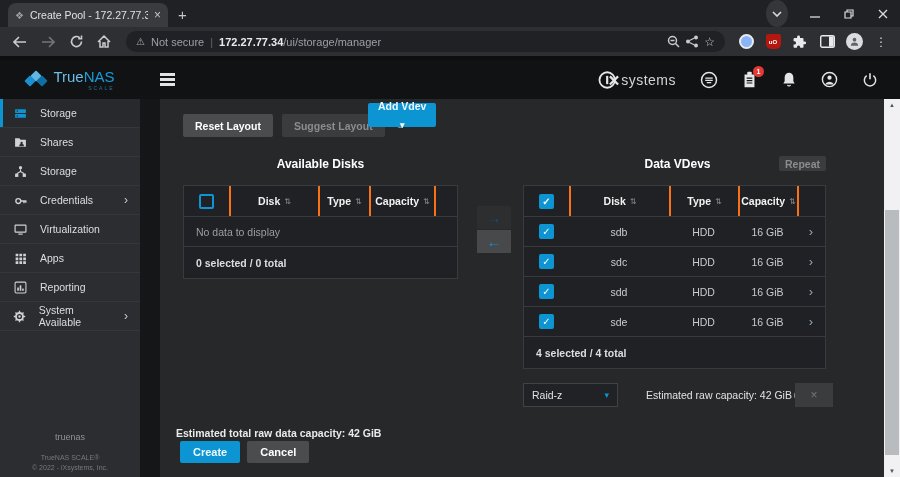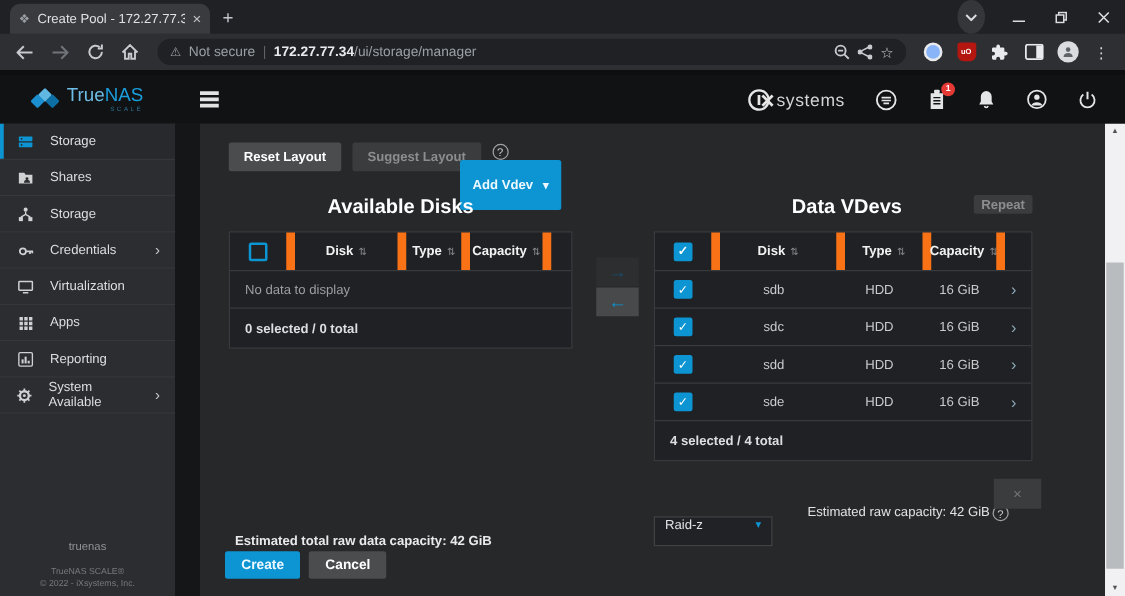--- a/index.html
+++ b/index.html
@@ -93,32 +93,32 @@
   .btn { display:inline-flex; align-items:center; justify-content:center; border-radius:2px;
     font-size:10.5px; font-weight:bold; cursor:pointer; border:none; }
   .btn-gray { background:#4a4c4e; color:#fff; }
   .btn-disabled { background:#3a3c3e; color:#8b8d8f; cursor:default; }
   .btn-blue { background:#0d94d2; color:#eef9ff; }
 
   .toolbar { position:absolute; left:23px; top:15px; display:flex; align-items:flex-start; gap:9px; }
   .toolbar .btn { height:23px; padding:0 12px; }
   .helpc { width:13px; height:13px; border-radius:50%; border:1px solid #9fa1a3; color:#c9cbcd;
     font-size:9px; display:inline-flex; align-items:center; justify-content:center; margin-top:1px; }
-  .addvdev { position:absolute; left:208px; top:29px; height:40px; padding:0 10px; gap:8px; }
+  .addvdev { position:absolute; left:208px; top:4px; height:24px; padding:0 10px; gap:8px;flex-direction:column; }
   .addvdev .caret { font-size:9px; }
 
-  .tbl-title { position:absolute; top:58px; font-size:16px; font-weight:bold; color:#fff; text-align:center; }
+  .tbl-title { position:absolute; top:58px; font-size:12px; font-weight:bold; color:#fff; text-align:center; }
   .repeat-btn { position:absolute; left:619px; top:57px; width:47px; height:15px; }
 
   .dtable { position:absolute; top:86px; background:#1f2124; border:1px solid #383b3e; font-size:10.5px; }
   .trow { display:flex; align-items:center; border-bottom:1px solid #383b3e; }
   .trow:last-child { border-bottom:none; }
   .thead { height:31px; font-weight:bold; color:#f2f2f2; }
   .thead .tc { align-self:stretch; display:flex; align-items:center; justify-content:center; gap:4px; }
-  .thead .tc + .tc { border-left:7px solid #f97316; }
+  .thead .tc + .tc { border-left:2px solid #f97316; }
   .tbodyrow { height:30px; color:#c9cbcd; }
   .tfoot { height:31px; color:#dcdee0; font-weight:bold; padding-left:12px; }
   .tc { display:flex; align-items:center; justify-content:center; }
   .sort { color:#8a8c8e; font-size:8px; font-weight:normal; font-family:"DejaVu Sans",sans-serif; }
   .cb { width:15px; height:15px; border-radius:2px; display:flex; align-items:center; justify-content:center; cursor:pointer; }
   .cb-on { background:#0d94d2; color:#fff; font-size:10px; }
   .cb-off { border:2px solid #0d94d2; background:transparent; }
   .rowchev { color:#8fa9b8; font-size:13px; cursor:pointer; }
   .emptyrow { height:30px; display:flex; align-items:center; padding-left:12px; color:#9c9ea0; border-bottom:1px solid #383b3e; }
 
@@ -128,27 +128,27 @@
   .rt .c-cb{width:45px;} .rt .c-disk{width:100px;} .rt .c-type{width:69px;} .rt .c-cap{width:59px;} .rt .c-x{width:28px;}
 
   .arrows { position:absolute; left:317px; top:107px; width:34px; }
   .arrowbtn { width:34px; height:23px; display:flex; align-items:center; justify-content:center;
     font-size:15px; font-weight:bold; margin-bottom:1px; cursor:pointer; }
   .arr-right { background:#2c2e30; color:#16506e; }
   .arr-left { background:#47494b; color:#0d94d2; }
 
   .raidrow { position:absolute; left:363px; top:284px; width:303px; display:flex; align-items:center; }
   .raidselect { width:95px; height:24px; background:#202225; border:1px solid #404244;
-    display:flex; padding:0 8px; font-size:10.5px; color:#e0e2e4; cursor:pointer;margin-top:30px; }
+    display:flex; align-items:center; padding:0 8px; font-size:10.5px; color:#e0e2e4; cursor:pointer; }
   .raidselect .caret { margin-left:auto; color:#0d94d2; font-size:9px; }
   .raidcap { margin-left:28px; font-size:10.5px; color:#e0e2e4; display:flex; align-items:center; gap:2px; }
   .xbtn { position:absolute; left:635px; top:284px; width:38px; height:24px; background:#3a3c3e;
     color:#737577; font-size:12px; display:flex; align-items:center; justify-content:center; cursor:default; }
 
-  .totalcap { position:absolute; left:28px; top:328px; font-size:10.5px; font-weight:bold; color:#e8eaec; }
+  .totalcap { position:absolute; left:16px; top:328px; font-size:10.5px; font-weight:bold; color:#e8eaec; }
   .actions { position:absolute; left:20px; top:342px; display:flex; gap:7px; }
   .actions .btn { height:22px; padding:0 13px; font-size:11px; }
 
   .sbar { width:16px; background:#f1f1f3; position:relative; }
   .sbar .sb-up, .sbar .sb-down { position:absolute; left:0; width:16px; height:12px;
     display:flex; align-items:center; justify-content:center; color:#505254; font-size:6px; cursor:pointer; }
   .sb-up { top:0; } .sb-down { bottom:0; }
   .sb-thumb { position:absolute; left:1px; width:14px; top:111px; height:245px; background:#b9bcbf; cursor:grab; }
 </style>
 </head>

